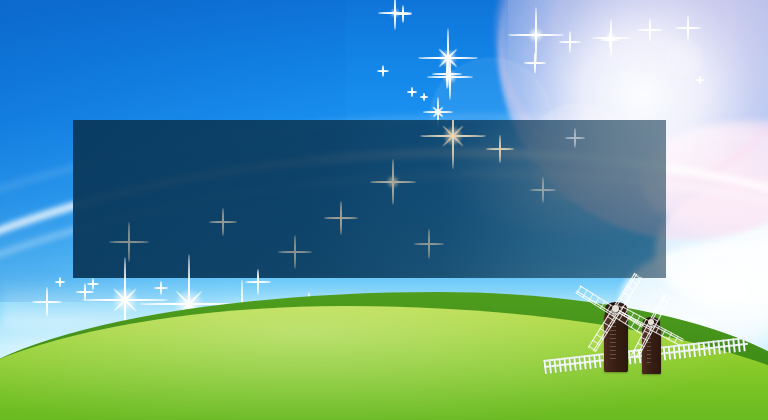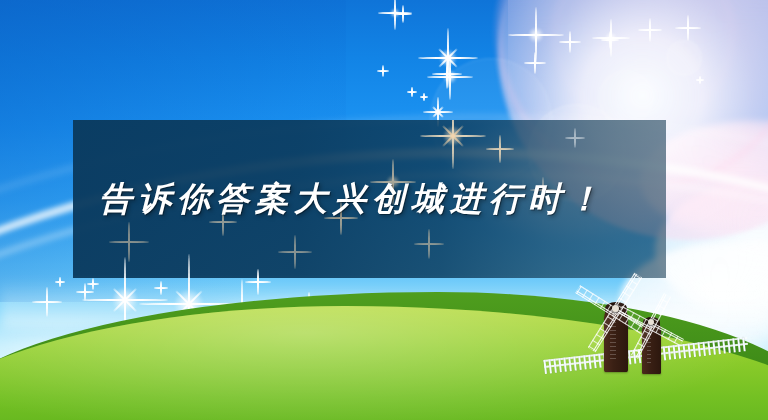--- a/index.html
+++ b/index.html
@@ -454,21 +454,20 @@
       <div class="star" style="left:470px; top:70px; width:26px; height:26px; color:#ffe8cc; opacity:.45;">
           <b></b>
           <i></i>
         </div>
       <div class="star" style="left:502px; top:18px; width:20px; height:20px; color:#ffffff; opacity:.5;">
           <b></b>
           <i></i>
         </div>
     </div>
     <div class="banner-inner">
-      <div class="bn-line">告诉你答案大兴创城进行时！</div>
     </div>
   </div>
 
   <div class="star" style="left:125px; top:300px; width:86px; height:86px; color:#fff;">
       <b></b>
       <i></i>
       <span class="dot"></span>
     </div>
   <div class="star diag" style="left:125px; top:300px; width:58px; height:58px; color:#fff;">
       <b></b>

